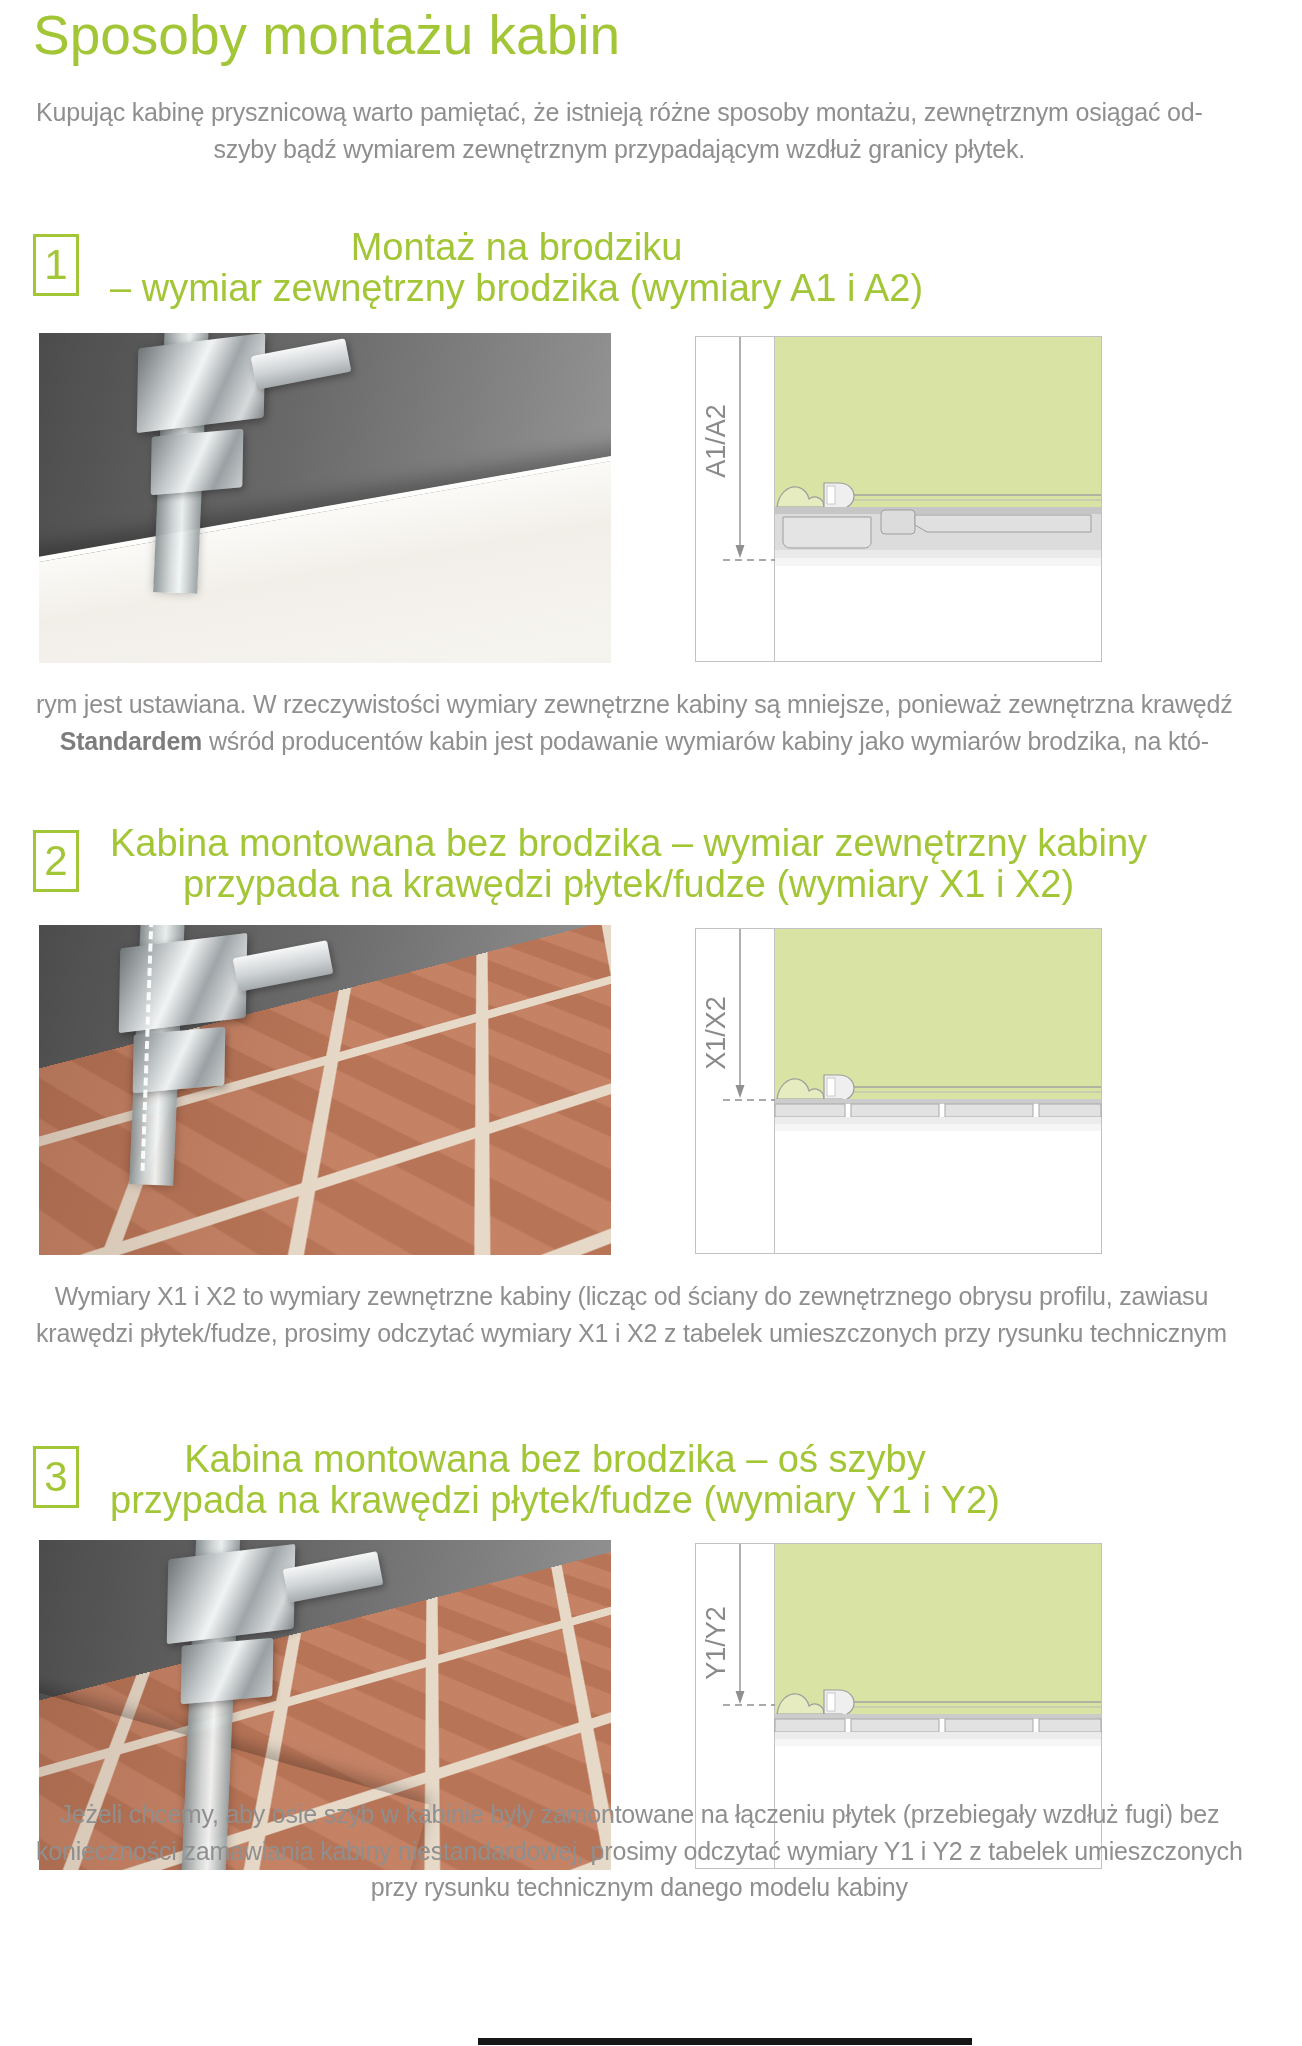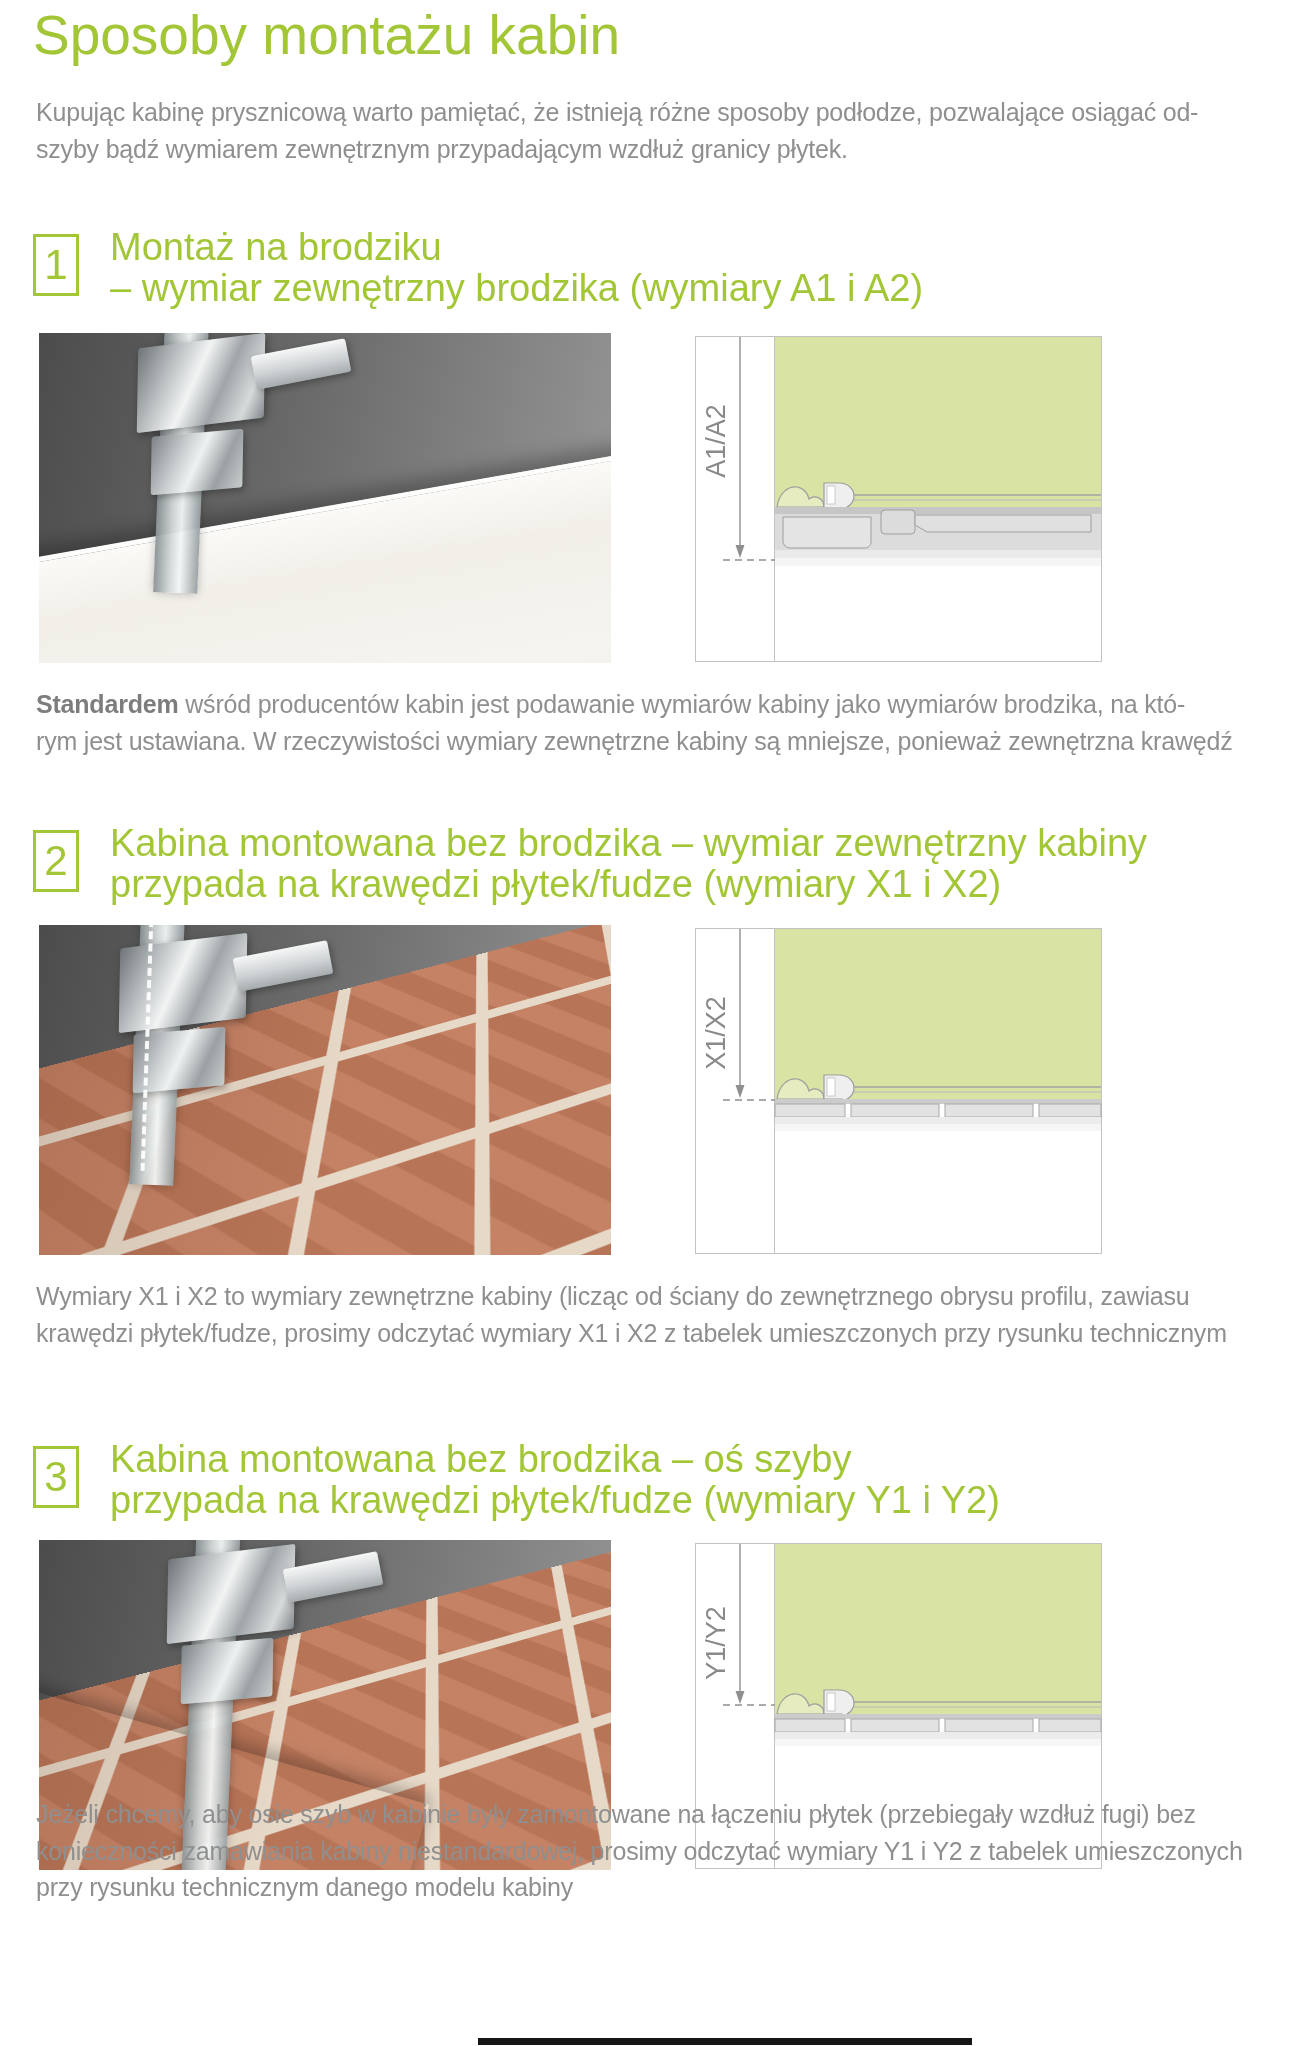--- a/index.html
+++ b/index.html
@@ -3,21 +3,21 @@
 <meta charset="utf-8">
 <style>
   :root{
     --green:#a2c636;
     --dgreen:#d9e3a4;
     --txt:#8f8f8f;
   }
   html,body{margin:0;padding:0;background:#ffffff;}
   .page{
     position:relative;width:1302px;height:2046px;background:#ffffff;
-    font-family:"Liberation Sans", sans-serif;overflow:hidden;
+    font-family:"Liberation Sans", sans-serif;overflow:hidden;text-align:center;
   }
   .title{
     position:absolute;left:33px;top:4px;font-size:55px;line-height:62px;
     font-weight:300;color:var(--green);white-space:nowrap;
   }
   .para{position:absolute;color:var(--txt);font-size:25px;line-height:36.5px;font-weight:300;letter-spacing:-0.2px;}
   .para .ln{white-space:nowrap;}
   .para strong{color:#7d7d7d;font-weight:700;}
   .sec{position:absolute;left:33px;display:flex;gap:31px;}
   .numbox{
@@ -91,21 +91,21 @@
   .bottom-bar{position:absolute;left:478px;top:2038px;width:494px;height:7px;background:#161616;}
 </style>
 </head>
 <body>
 
 <div class="page">
 
   <div class="title">Sposoby montażu kabin</div>
 
   <div class="para" style="left:36px;top:94px;">
-    <div class="ln">Kupując kabinę prysznicową warto pamiętać, że istnieją różne sposoby podłodze, pozwalające osiągać od-</div>
+    <div class="ln">Kupując kabinę prysznicową warto pamiętać, że istnieją różne sposoby montażu, zewnętrznym osiągać od-</div>
     <div class="ln">szyby bądź wymiarem zewnętrznym przypadającym wzdłuż granicy płytek.</div>
   </div>
 
   <div class="sec" style="top:234px;">
     <div class="numbox">
       <span>1</span>
     </div>
     <div class="shead">
       <div class="ln">Montaż na brodziku</div>
       <div class="ln">– wymiar zewnętrzny brodzika (wymiary A1 i A2)</div>
@@ -140,22 +140,22 @@
       <rect x="80" y="214" width="326" height="8" fill="#eaeaea"></rect>
       <rect x="80" y="222" width="326" height="8" fill="#f5f5f5"></rect>
       <line x1="45" y1="1" x2="45" y2="210" stroke="#8f8f8f" stroke-width="1.4"></line>
       <polygon points="45,222 40.5,209 49.5,209" fill="#8f8f8f"></polygon>
       <line x1="28" y1="224" x2="80" y2="224" stroke="#8f8f8f" stroke-width="1.4" stroke-dasharray="7,5"></line>
       <text transform="translate(30,105) rotate(-90)" text-anchor="middle" font-size="27" fill="#8a8a8a">A1/A2</text>
     </svg>
   </div>
 
   <div class="para" style="left:36px;top:686px;">
+    <div class="ln">rym jest ustawiana. W rzeczywistości wymiary zewnętrzne kabiny są mniejsze, ponieważ zewnętrzna krawędź</div>
     <div class="ln"><strong>Standardem</strong><span> wśród producentów kabin jest podawanie wymiarów kabiny jako wymiarów brodzika, na któ-</span></div>
-    <div class="ln">rym jest ustawiana. W rzeczywistości wymiary zewnętrzne kabiny są mniejsze, ponieważ zewnętrzna krawędź</div>
   </div>
 
   <div class="sec" style="top:830px;">
     <div class="numbox">
       <span>2</span>
     </div>
     <div class="shead">
       <div class="ln">Kabina montowana bez brodzika – wymiar zewnętrzny kabiny</div>
       <div class="ln">przypada na krawędzi płytek/fudze (wymiary X1 i X2)</div>
     </div>

